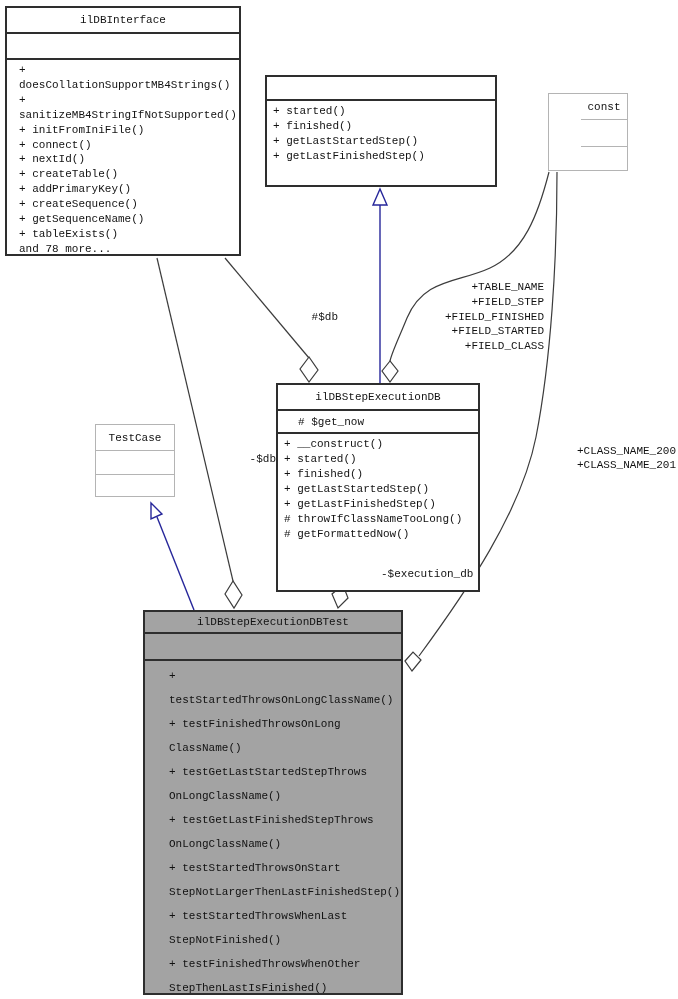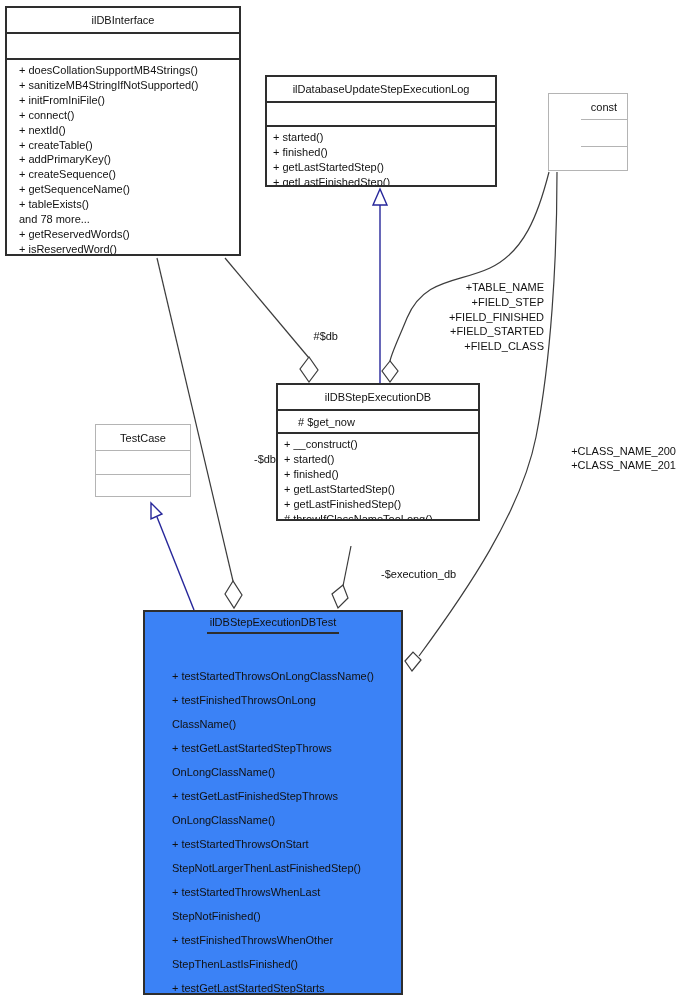--- a/index.html
+++ b/index.html
@@ -1,18 +1,18 @@
 <!DOCTYPE html>
 <html><head>
 <meta charset="utf-8">
 <style>
   html,body { margin:0; padding:0; background:#ffffff; }
   .diagram {
     position:relative; width:678px; height:999px; background:#ffffff;
-    font-family:Liberation Sans, sans-serif; color:#111;
+    font-family:Liberation Mono, monospace; color:#111;
     overflow:hidden;
   }
   svg.edges { position:absolute; left:0; top:0; width:678px; height:999px; }
 
   .uml-box {
     position:absolute; box-sizing:border-box; background:#ffffff;
     border:2px solid #2e2e2e; display:flex; flex-direction:column;
     font-size:11px; line-height:15px; overflow:hidden;
   }
   .uml-title {
@@ -23,21 +23,21 @@
   .uml-attrs {
     border-bottom:2px solid #2e2e2e; flex:0 0 auto;
     padding:4px 6px 2px 20px; white-space:pre-line;
   }
   .uml-methods { flex:1 1 auto; padding:3px 6px; white-space:pre-line; }
 
   .ext-box { border:1px solid #b4b4b4; }
   .ext-box .uml-title { border-bottom:1px solid #b4b4b4; padding-top:6px; }
   .ext-box .uml-empty { border-bottom:1px solid #b4b4b4; }
 
-  .test-box { background:#3b82f6;align-items:center; }
+  .test-box { background:#a3a3a3; }
   .test-box .uml-methods { line-height:24px; padding:3px 24px; }
   .test-box .uml-title { padding:3px 3px 2px 3px; }
 
   .edge-label {
     position:absolute; font-size:11px; line-height:14px;
     white-space:pre-line; color:#111;
   }
   .center { text-align:right; }
 </style>
 </head>
@@ -95,47 +95,46 @@
 + addPrimaryKey()
 + createSequence()
 + getSequenceName()
 + tableExists()
 and 78 more...
 + getReservedWords()
 + isReservedWord()</div>
   </div>
 
   <div class="uml-box" style="left:265px; top:75px; width:232px; height:112px;">
-    <div class="uml-title">ilDatabaseUpdateStepExecutionLog</div>
     <div class="uml-empty" style="height:22px;"></div>
     <div class="uml-methods">+ started()
 + finished()
 + getLastStartedStep()
 + getLastFinishedStep()</div>
   </div>
 
   <div class="uml-box ext-box" style="left:548px; top:93px; width:80px; height:78px;padding-left:32px;">
     <div class="uml-title">const</div>
     <div class="uml-empty" style="height:26px;"></div>
     <div class="uml-methods"></div>
   </div>
 
-  <div class="uml-box" style="left:276px; top:383px; width:204px; height:138px;">
+  <div class="uml-box" style="left:276px; top:383px; width:204px; height:209px;">
     <div class="uml-title">ilDBStepExecutionDB</div>
     <div class="uml-attrs"># $get_now</div>
     <div class="uml-methods">+ __construct()
 + started()
 + finished()
 + getLastStartedStep()
 + getLastFinishedStep()
 # throwIfClassNameTooLong()
 # getFormattedNow()</div>
   </div>
 
-  <div class="uml-box ext-box" style="left:95px; top:424px; width:96px; height:73px;">
+  <div class="uml-box ext-box" style="left:95px; top:424px; width:80px; height:73px;">
     <div class="uml-title">TestCase</div>
     <div class="uml-empty" style="height:23px;"></div>
     <div class="uml-methods"></div>
   </div>
 
   <div class="uml-box test-box" style="left:143px; top:610px; width:260px; height:385px;">
     <div class="uml-title">ilDBStepExecutionDBTest</div>
     <div class="uml-empty" style="height:25px;"></div>
     <div class="uml-methods">+ testStartedThrowsOnLongClassName()
 + testFinishedThrowsOnLong
@@ -154,21 +153,21 @@
 WithZero()
 + testGetLastFinishedStepStarts
 WithZero()
 + testStartedWritesToDB()
 + testFinishedWritesToDB()
 + testGetLastStartedStepQueriesDB()
 + testGetLastFinishedStepQueriesDB()
 # setUp()</div>
   </div>
 
-  <div class="edge-label center" style="left:294px; top:310px; width:44px;margin-top:19px;">#$db</div>
+  <div class="edge-label center" style="left:294px; top:310px; width:44px;">#$db</div>
 
   <div class="edge-label center" style="left:412px; top:280px; width:132px; line-height:14.8px;">+TABLE_NAME
 +FIELD_STEP
 +FIELD_FINISHED
 +FIELD_STARTED
 +FIELD_CLASS</div>
 
   <div class="edge-label center" style="left:232px; top:452px; width:44px;">-$db</div>
 
   <div class="edge-label center" style="left:536px; top:445px; width:140px; line-height:13.5px;">+CLASS_NAME_200

